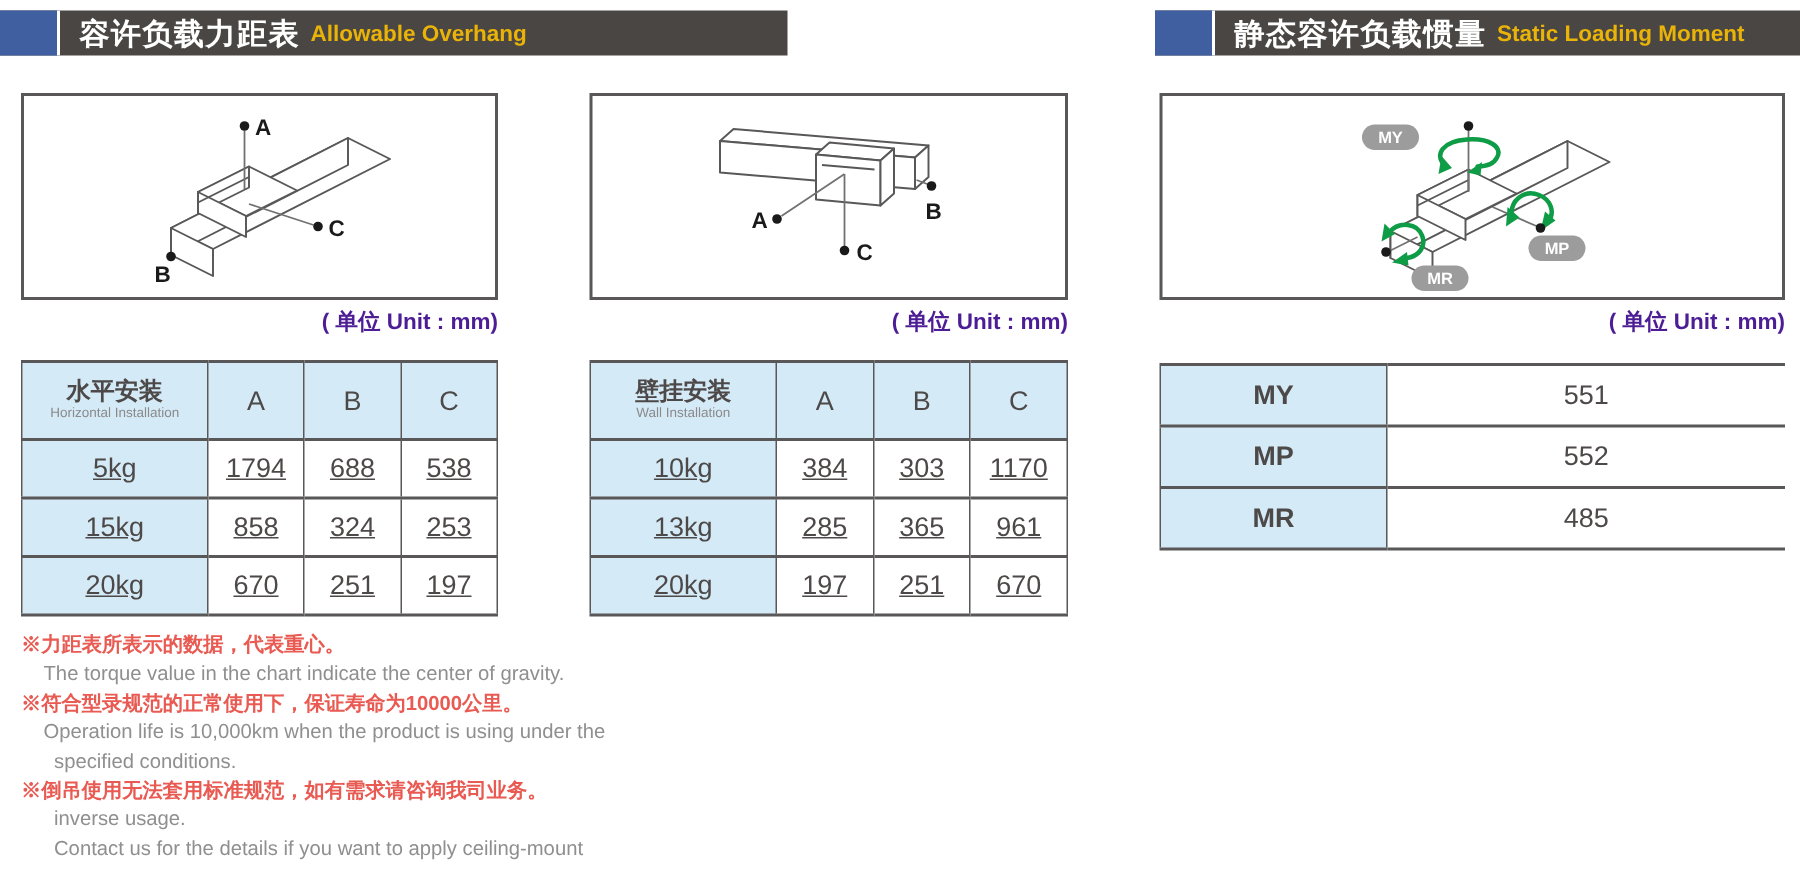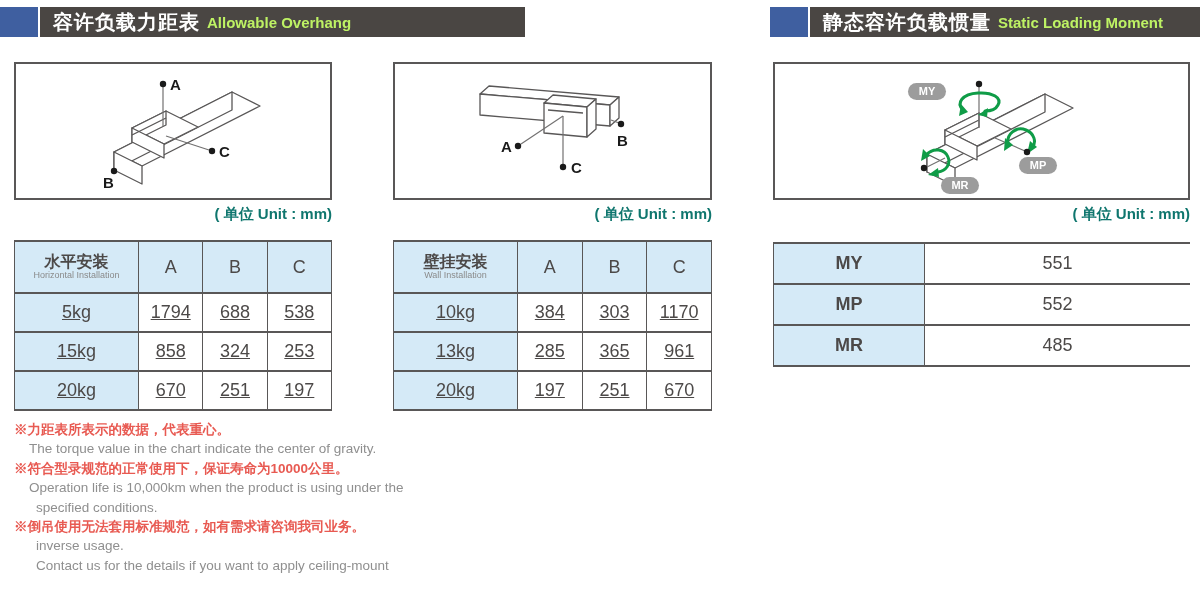--- a/index.html
+++ b/index.html
@@ -3,36 +3,36 @@
 <meta charset="utf-8">
 <style>
   html,body{margin:0;padding:0;background:#fff;}
   #canvas{position:relative;width:1200px;height:596px;background:#fff;overflow:hidden;
           font-family:"Liberation Sans",sans-serif;color:#4c4948;}
 
   
   .section-bar{position:absolute;top:7px;height:30px;background:#4a4643;display:flex;align-items:center;}
   .accent-square{width:38px;height:30px;background:#3f5fa0;border-right:2px solid #fff;flex:0 0 auto;}
   .bar-zh{color:#fff;font-size:20px;font-weight:bold;margin-left:13px;letter-spacing:1px;white-space:nowrap;}
-  .bar-en{color:#bef264;font-size:15px;font-weight:bold;margin-left:7px;white-space:nowrap;}
+  .bar-en{color:#eab308;font-size:15px;font-weight:bold;margin-left:7px;white-space:nowrap;}
   #bar-left{left:0;width:525px;}
   #bar-right{left:770px;width:510px;}
 
   
   .diagram-box{position:absolute;top:62px;height:138px;border:2px solid #595757;box-sizing:border-box;background:#fff;}
   #box1{left:14px;width:318px;}
   #box2{left:393px;width:319px;}
   #box3{left:773px;width:417px;}
   .diagram-box svg{display:block;width:100%;height:100%;}
   svg text{font-family:"Liberation Sans",sans-serif;}
   .pt-label{font-size:15px;font-weight:bold;fill:#1a1a1a;}
   .badge-txt{font-size:11px;font-weight:bold;fill:#fff;}
 
   
-  .unit-label{position:absolute;top:205px;font-size:15px;font-weight:bold;color:#0f766e;text-align:right;}
+  .unit-label{position:absolute;top:205px;font-size:15px;font-weight:bold;color:#4c1d95;text-align:right;}
   #unit1{left:14px;width:318px;}
   #unit2{left:393px;width:319px;}
   #unit3{left:773px;width:417px;}
 
   
   .tbl-wrap{position:absolute;}
   #tbl1{left:14px;top:240px;width:318px;}
   #tbl2{left:393px;top:240px;width:319px;}
   #tbl3{left:773px;top:242px;width:417px;}
   .tbl-wrap table{border-collapse:collapse;width:100%;table-layout:fixed;}

